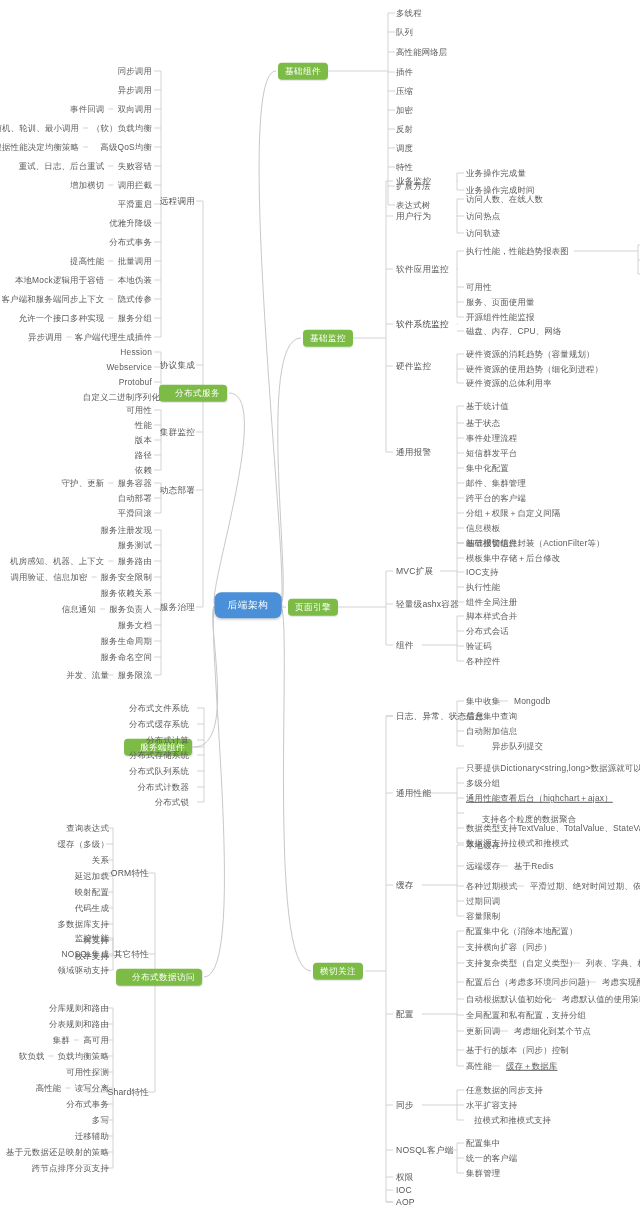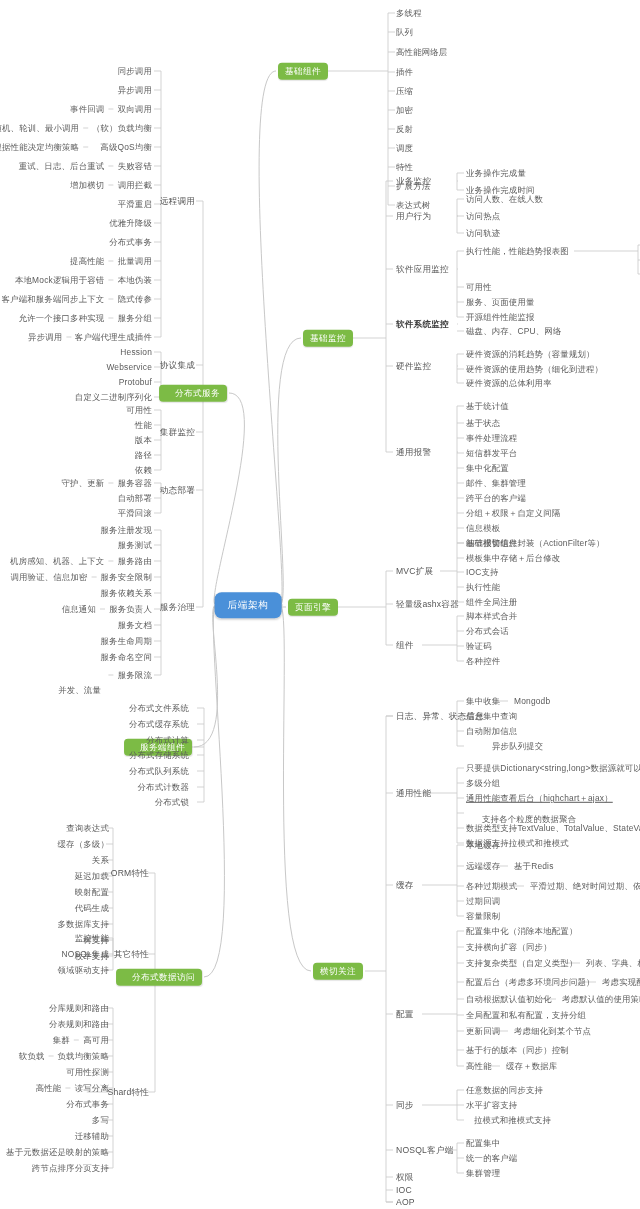--- a/index.html
+++ b/index.html
@@ -22,21 +22,21 @@
     font-size:8.6px;padding:4px 7px;transform:translateY(-50%);
     box-shadow:0 1px 1px rgba(0,0,0,.10);letter-spacing:.4px;
   }
   .lvl1.l{transform:translate(-100%,-50%);padding-left:16px;}
   .root{
     background:#4a90d9;color:#fff;border-radius:7px;
     font-size:9.6px;padding:8px 13px;
     transform:translate(-50%,-50%);
     box-shadow:0 1px 2px rgba(0,0,0,.16);letter-spacing:.6px;
   }
-  .bold{font-weight:bold;color:#3d3d3d;}
+  .bold{font-weight:normal;color:#3d3d3d;}
 </style>
 </head>
 <body>
 
 <div id="canvas">
   <svg id="links">
       <path d="M388 13 L388 205" stroke="#c8c8c8" fill="none" stroke-width="0.8"></path>
       <path d="M388 13 L395 13" stroke="#c8c8c8" fill="none" stroke-width="0.8"></path>
       <path d="M388 32 L395 32" stroke="#c8c8c8" fill="none" stroke-width="0.8"></path>
       <path d="M388 52 L395 52" stroke="#c8c8c8" fill="none" stroke-width="0.8"></path>
@@ -385,21 +385,21 @@
       <div class="node leaf r" style="left: 586px; top: 963px;">列表、字典、枚举、继承、抽象类</div>
       <div class="node leaf r" style="left: 466px; top: 982px;">配置后台（考虑多环境同步问题）</div>
       <div class="node leaf r" style="left: 602px; top: 982px;">考虑实现配置实用率侦控</div>
       <div class="node leaf r" style="left: 466px; top: 999px;">自动根据默认值初始化</div>
       <div class="node leaf r" style="left: 562px; top: 999px;">考虑默认值的使用策略</div>
       <div class="node leaf r" style="left: 466px; top: 1015px;">全局配置和私有配置，支持分组</div>
       <div class="node leaf r" style="left: 466px; top: 1031px;">更新回调</div>
       <div class="node leaf r" style="left: 514px; top: 1031px;">考虑细化到某个节点</div>
       <div class="node leaf r" style="left: 466px; top: 1050px;">基于行的版本（同步）控制</div>
       <div class="node leaf r" style="left: 466px; top: 1066px;">高性能</div>
-      <div class="node leaf r" style="left: 506px; top: 1066px;">缓存＋数据库</div>
+      <div class="node leaf r" style="left: 506px; top: 1066px; text-decoration: underline;">缓存＋数据库</div>
       <div class="node leaf r lvl2" style="left: 396px; top: 1105px;">同步</div>
       <div class="node leaf r" style="left: 466px; top: 1090px;">任意数据的同步支持</div>
       <div class="node leaf r" style="left: 466px; top: 1105px;">水平扩容支持</div>
       <div class="node leaf r" style="left: 466px; top: 1120px; margin-left: 8px;">拉模式和推模式支持</div>
       <div class="node leaf r lvl2" style="left: 396px; top: 1150px;">NOSQL客户端</div>
       <div class="node leaf r" style="left: 466px; top: 1143px;">配置集中</div>
       <div class="node leaf r" style="left: 466px; top: 1158px;">统一的客户端</div>
       <div class="node leaf r" style="left: 466px; top: 1173px;">集群管理</div>
       <div class="node leaf r lvl2" style="left: 396px; top: 1177px;">权限</div>
       <div class="node leaf r lvl2" style="left: 396px; top: 1190px;">IOC</div>
@@ -428,21 +428,21 @@
       <div class="node leaf l" style="left: 152px; top: 299px;">隐式传参</div>
       <div class="node leaf l" style="left: 104.4px; top: 299px;">客户端和服务端同步上下文</div>
       <div class="node leaf l" style="left: 152px; top: 318px;">服务分组</div>
       <div class="node leaf l" style="left: 104.4px; top: 318px;">允许一个接口多种实现</div>
       <div class="node leaf l" style="left: 152px; top: 337px;">客户端代理生成插件</div>
       <div class="node leaf l" style="left: 62.4px; top: 337px;">异步调用</div>
       <div class="node leaf l lvl2" style="left: 195px; top: 365px;">协议集成</div>
       <div class="node leaf l" style="left: 152px; top: 352px;">Hession</div>
       <div class="node leaf l" style="left: 152px; top: 367px;">Webservice</div>
       <div class="node leaf l" style="left: 152px; top: 382px;">Protobuf</div>
-      <div class="node leaf l" style="left: 152px; top: 397px; padding-left: 40px;">自定义二进制序列化</div>
+      <div class="node leaf l" style="left: 160px; top: 397px; padding-left: 40px;">自定义二进制序列化</div>
       <div class="node leaf l lvl2" style="left: 195px; top: 432px;">集群监控</div>
       <div class="node leaf l" style="left: 152px; top: 410px;">可用性</div>
       <div class="node leaf l" style="left: 152px; top: 425px;">性能</div>
       <div class="node leaf l" style="left: 152px; top: 440px;">版本</div>
       <div class="node leaf l" style="left: 152px; top: 455px;">路径</div>
       <div class="node leaf l" style="left: 152px; top: 470px;">依赖</div>
       <div class="node leaf l lvl2" style="left: 195px; top: 490px;">动态部署</div>
       <div class="node leaf l" style="left: 152px; top: 483px;">服务容器</div>
       <div class="node leaf l" style="left: 104.4px; top: 483px;">守护、更新</div>
       <div class="node leaf l" style="left: 152px; top: 498px;">自动部署</div>
@@ -454,21 +454,21 @@
       <div class="node leaf l" style="left: 104.4px; top: 561px;">机房感知、机器、上下文</div>
       <div class="node leaf l" style="left: 152px; top: 577px;">服务安全限制</div>
       <div class="node leaf l" style="left: 87.6px; top: 577px;">调用验证、信息加密</div>
       <div class="node leaf l" style="left: 152px; top: 593px;">服务依赖关系</div>
       <div class="node leaf l" style="left: 152px; top: 609px;">服务负责人</div>
       <div class="node leaf l" style="left: 96px; top: 609px;">信息通知</div>
       <div class="node leaf l" style="left: 152px; top: 625px;">服务文档</div>
       <div class="node leaf l" style="left: 152px; top: 641px;">服务生命周期</div>
       <div class="node leaf l" style="left: 152px; top: 657px;">服务命名空间</div>
       <div class="node leaf l" style="left: 152px; top: 675px;">服务限流</div>
-      <div class="node leaf l" style="left: 101px; top: 675px; margin-top: 15px;">并发、流量</div>
+      <div class="node leaf l" style="left: 109px; top: 675px;">并发、流量</div>
       <div class="node lvl1 l" style="left: 192px; top: 747px;">服务端组件</div>
       <div class="node leaf l" style="left: 189px; top: 708px;">分布式文件系统</div>
       <div class="node leaf l" style="left: 189px; top: 724px;">分布式缓存系统</div>
       <div class="node leaf l" style="left: 189px; top: 740px;">分布式计算</div>
       <div class="node leaf l" style="left: 189px; top: 755px;">分布式存储系统</div>
       <div class="node leaf l" style="left: 189px; top: 771px;">分布式队列系统</div>
       <div class="node leaf l" style="left: 189px; top: 787px;">分布式计数器</div>
       <div class="node leaf l" style="left: 189px; top: 802px;">分布式锁</div>
       <div class="node lvl1 l" style="left: 202px; top: 977px;">分布式数据访问</div>
       <div class="node leaf l lvl2" style="left: 149px; top: 873px;">ORM特性</div>

